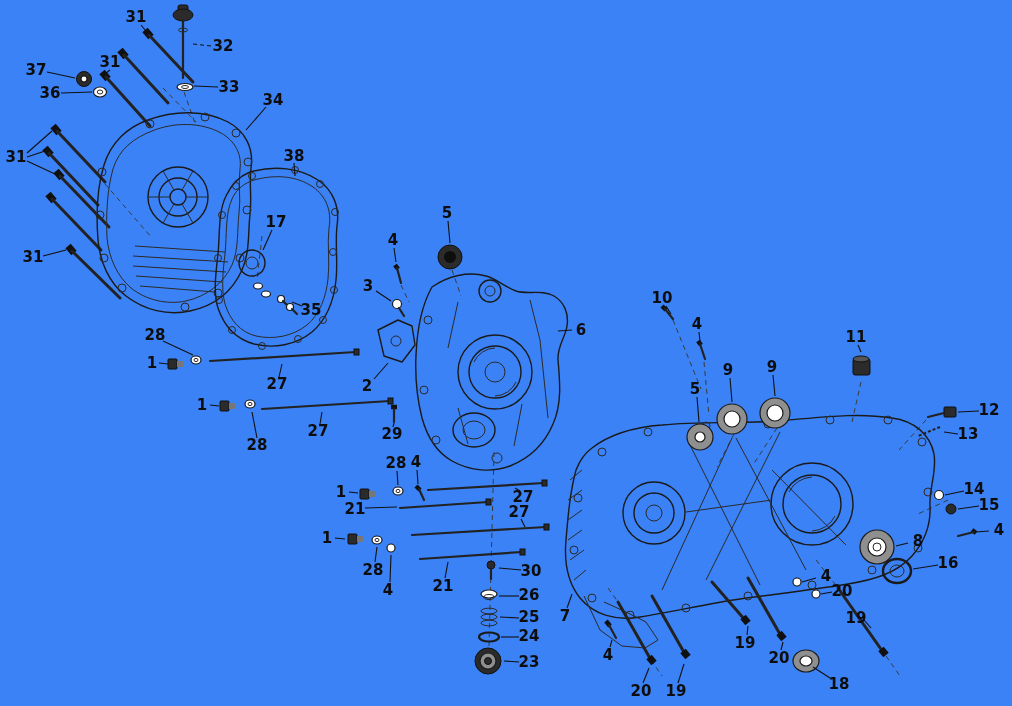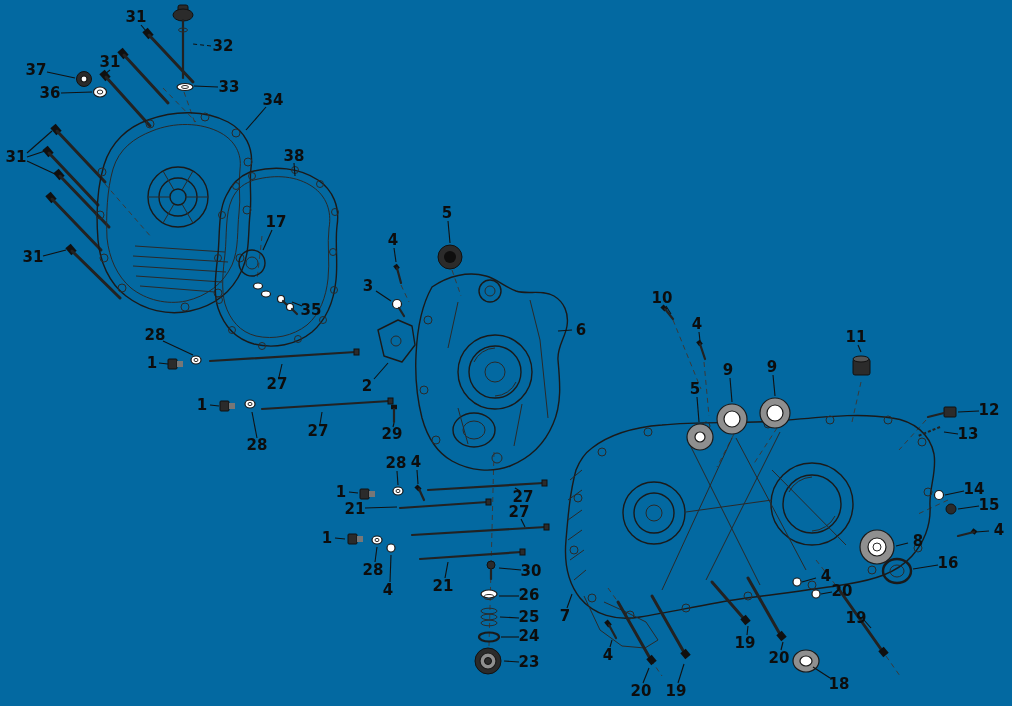--- a/index.html
+++ b/index.html
@@ -1,16 +1,16 @@
 <!DOCTYPE html>
 <html><head>
 <meta charset="utf-8">
 <style>
   html,body{margin:0;padding:0;background:#fff;}
-  .stage{position:relative;width:1012px;height:706px;background:#0369a1;overflow:hidden;
+  .stage{position:relative;width:1012px;height:706px;background:#3b82f6;overflow:hidden;
          font-family:"DejaVu Sans", sans-serif;}
   svg{position:absolute;left:0;top:0;}
   .ol{fill:none;stroke:#1a1a1a;stroke-width:1.4;stroke-linejoin:round;stroke-linecap:round;}
   .thin{fill:none;stroke:#2a2a2a;stroke-width:1;}
   .dark{fill:#2b2b2b;stroke:#111;stroke-width:1;}
   .mid{fill:#8f8f8f;stroke:#1a1a1a;stroke-width:1.2;}
   .lite{fill:#ffffff;stroke:#1a1a1a;stroke-width:1.2;}
   .shaft{stroke:#222;stroke-width:3;stroke-linecap:round;fill:none;}
   .shaft2{stroke:#222;stroke-width:2.2;stroke-linecap:round;fill:none;}
   .bhead{stroke:#101010;stroke-width:7;stroke-linecap:butt;fill:none;}

